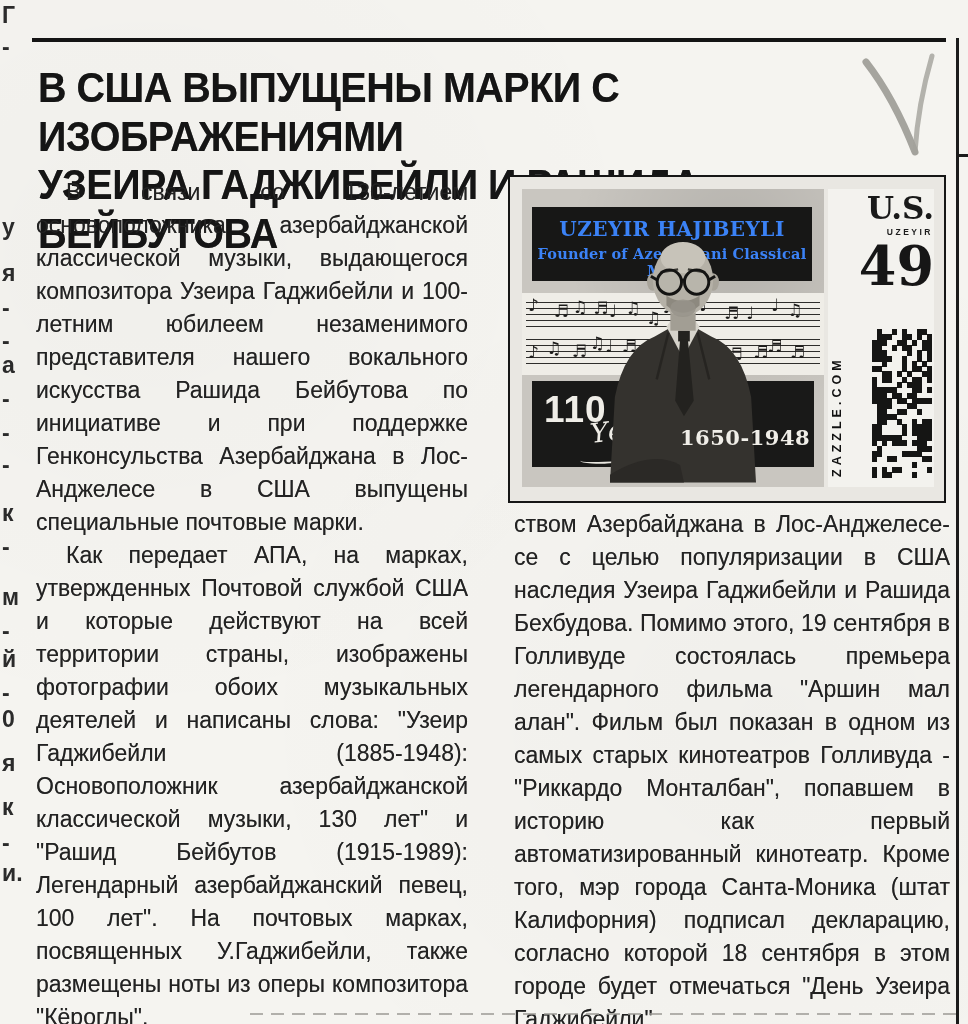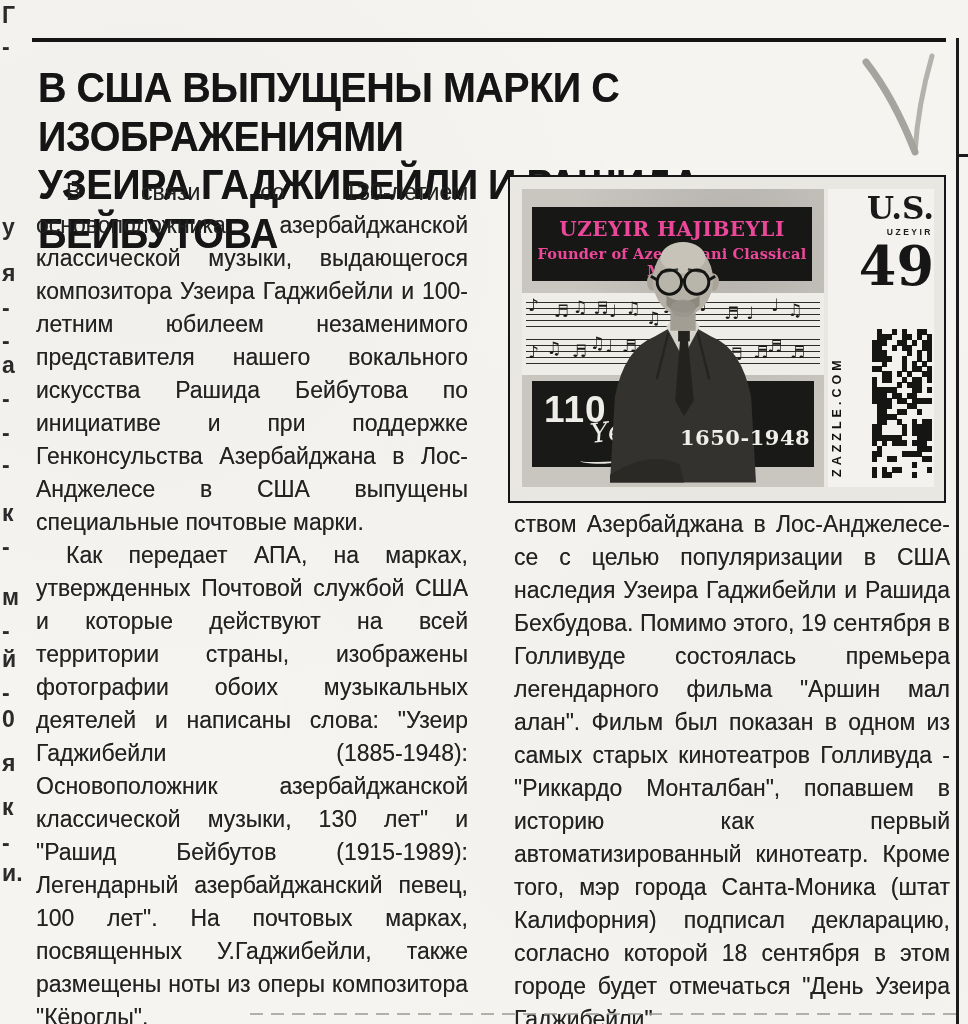--- a/index.html
+++ b/index.html
@@ -43,21 +43,21 @@
   }
   .stamp-main{
     position:absolute;left:12px;top:12px;width:302px;height:298px;
     background:
       radial-gradient(ellipse at 70% 20%, rgba(0,0,0,0.10), transparent 55%),
       #c9c6c0;
     overflow:hidden;
   }
   .name-banner{
     position:absolute;left:10px;top:18px;width:280px;height:74px;background:#171716;z-index:1;
-    text-align:center;color:#ec4899;
+    text-align:center;color:#3b82f6;
   }
   .name-line1{font-family:"DejaVu Serif", serif;font-weight:bold;font-size:20px;margin-top:10px;letter-spacing:0.5px;}
   .name-line2{font-family:"DejaVu Serif", serif;font-weight:bold;font-size:14.5px;margin-top:4px;letter-spacing:0.2px;}
   .music-band{
     position:absolute;left:0;top:104px;width:302px;height:82px;background:#efede7;z-index:1;
   }
   .stave{
     position:absolute;left:4px;width:294px;height:25px;
     background:repeating-linear-gradient(180deg,#2e2d2b 0 1px,transparent 1px 6px);
   }

